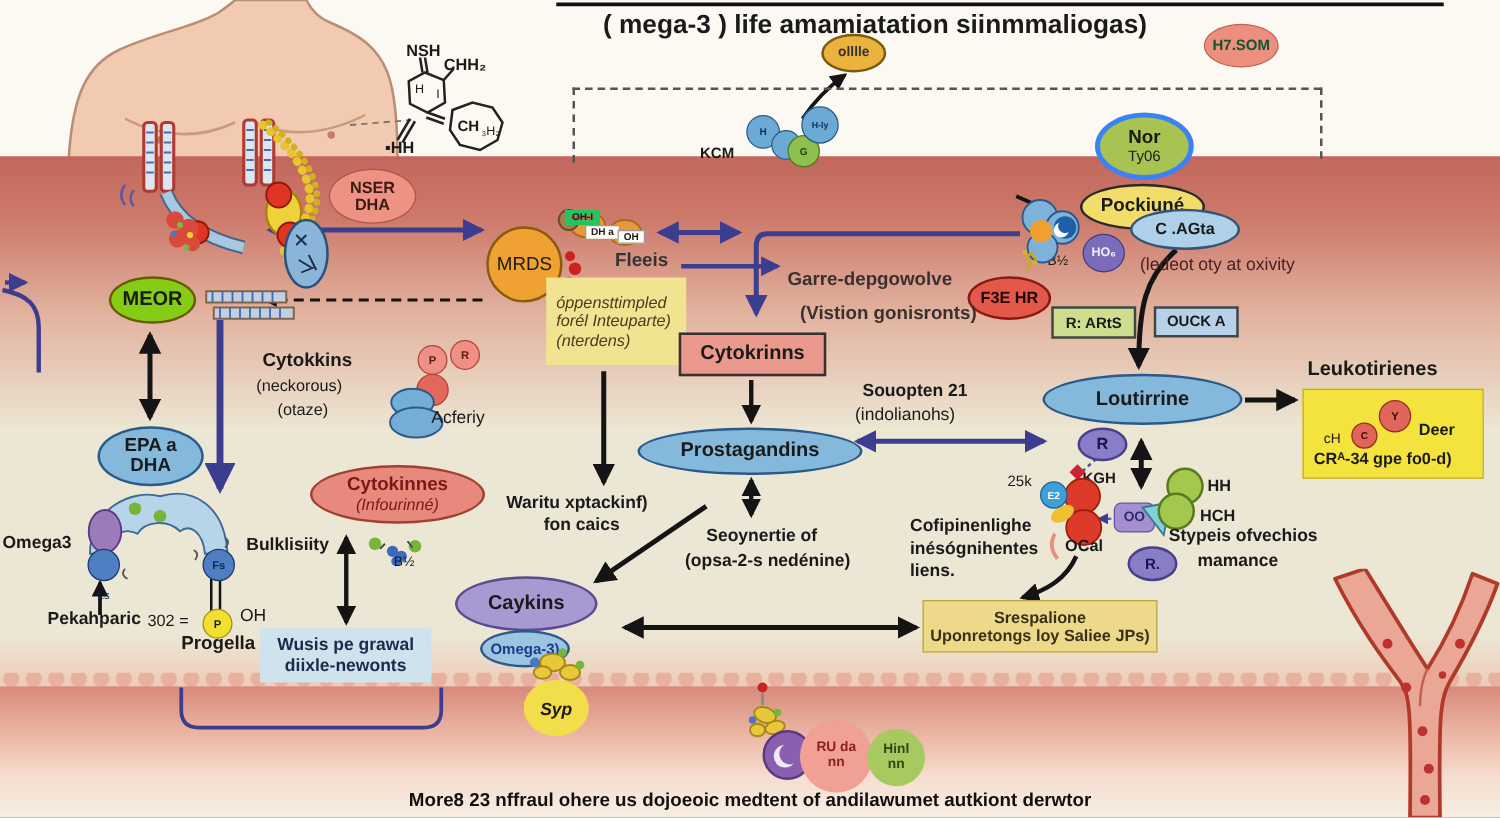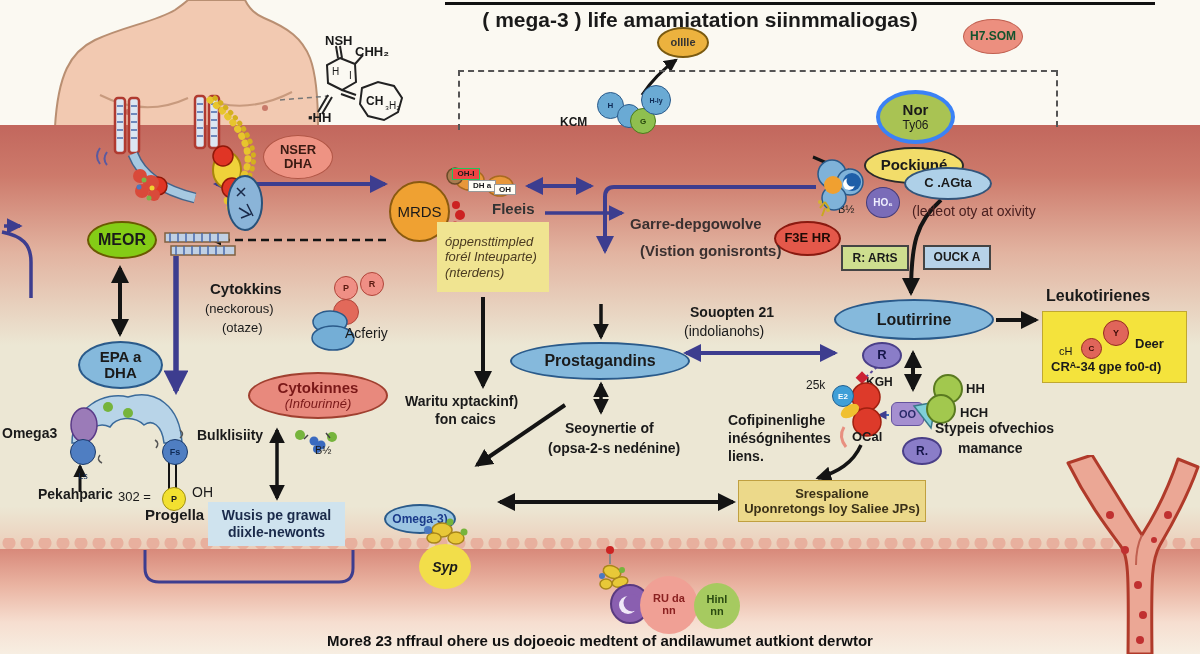--- a/index.html
+++ b/index.html
@@ -207,36 +207,39 @@
   <svg class="n z3" style="left:440px;top:162px" width="90" height="70" viewBox="0 0 90 70">
     <ellipse cx="30" cy="18" rx="14" ry="10" fill="#e8973a" stroke="#a96a1f" stroke-width="1.5"></ellipse>
     <ellipse cx="60" cy="24" rx="13" ry="10" fill="#e8973a" stroke="#a96a1f" stroke-width="1.5"></ellipse>
     <circle cx="15" cy="14" r="8" fill="#a97c50" stroke="#6a4a28" stroke-width="1.5"></circle>
     <g fill="#cc2222">
         <circle cx="16" cy="43" r="4"></circle>
         <circle cx="20" cy="53" r="5"></circle>
         <circle cx="15" cy="63" r="3.5"></circle>
       </g>
   </svg>
-  <div class="n z3 bx" style="left:452px;top:168px;width:28px;height:12px;background:#ef4444;border:1px solid #22c55e;">
+  <div class="n z3 bx" style="left:452px;top:168px;width:28px;height:12px;background:#ef4444;border:5px solid #22c55e;">
     <span class="tx" style="font-size:8px;font-weight:bold;">OH-I</span>
     </div>
   <div class="n z3 bx" style="left:468px;top:180px;width:28px;height:12px;background:#fffdf5;border:1px solid #999;">
     <span class="tx" style="font-size:8px;font-weight:bold;">DH a</span>
     </div>
   <div class="n z3 bx" style="left:494px;top:184px;width:22px;height:11px;background:#fffdf5;border:1px solid #999;">
     <span class="tx" style="font-size:8px;font-weight:bold;">OH</span>
     </div>
   <div class="n z3 tx" style="left:492px;top:200px;font-size:15px;font-weight:bold;color:#333;">Fleeis</div>
   <div class="n z3 bx" style="left:437px;top:222px;width:112px;height:70px;background:#f0e491;align-items:flex-start;padding-left:8px;">
     <span class="tx" style="font-size:13px;font-style:italic;color:#4a3a20;">óppensttimpled</span>
     <span class="tx" style="font-size:13px;font-style:italic;color:#4a3a20;">forél Inteuparte)</span>
     <span class="tx" style="font-size:13px;font-style:italic;color:#4a3a20;">(nterdens)</span>
     </div>
 
+  <div class="n z3 bx" style="left:543px;top:266px;width:118px;height:35px;background:#eb998c;border:2px solid #333;">
+    <span class="tx" style="font-size:16px;font-weight:bold;">Cytokrinns</span>
+    </div>
   <div class="n z3 tx" style="left:630px;top:215px;font-size:15px;font-weight:600;color:#3a3030;">Garre-depgowolve</div>
   <div class="n z3 tx" style="left:640px;top:242px;font-size:15px;font-weight:600;color:#3a3030;">(Vistion gonisronts)</div>
   <div class="n z3 tx" style="left:690px;top:304px;font-size:14px;font-weight:bold;">Souopten 21</div>
   <div class="n z3 tx" style="left:684px;top:323px;font-size:14px;">(indolianohs)</div>
   <div class="n z3 el" style="left:510px;top:342px;width:180px;height:38px;background:#85b9dc;border:2px solid #2a5a8a;">
     <span class="tx" style="font-size:16px;font-weight:bold;">Prostagandins</span>
     </div>
   <div class="n z3 tx" style="left:565px;top:420px;font-size:14px;font-weight:600;">Seoynertie of</div>
   <div class="n z3 tx" style="left:548px;top:440px;font-size:14px;font-weight:600;">(opsa-2-s nedénine)</div>
   <div class="n z3 tx" style="left:405px;top:393px;font-size:14px;font-weight:600;">Waritu xptackinf)</div>
@@ -296,20 +299,23 @@
   <div class="n z3 ci" style="left:162px;top:487px;width:24px;height:24px;background:#f2e030;border:1.5px solid #a09010;">
     <span class="tx" style="font-size:9px;font-weight:bold;">P</span>
     </div>
   <div class="n z3 tx" style="left:192px;top:484px;font-size:14px;">OH</div>
   <div class="n z3 tx" style="left:145px;top:506px;font-size:15px;font-weight:bold;">Progella</div>
   <div class="n z3 bx" style="left:208px;top:502px;width:137px;height:44px;background:#cfe3ee;">
     <span class="tx" style="font-size:14px;font-weight:600;color:#1a2a4a;">Wusis pe grawal</span>
     <span class="tx" style="font-size:14px;font-weight:600;color:#1a2a4a;">diixle-newonts</span>
     </div>
 
+  <div class="n z3 el" style="left:364px;top:461px;width:114px;height:44px;background:#a79ad1;border:2px solid #5a4a90;">
+    <span class="tx" style="font-size:16px;font-weight:bold;">Caykins</span>
+    </div>
   <div class="n z3 el" style="left:384px;top:504px;width:72px;height:30px;background:#9cc5e2;border:2px solid #2a5a8a;">
     <span class="tx" style="font-size:12px;font-weight:bold;color:#1a3a8a;">Omega-3)</span>
     </div>
   <svg class="n z3" style="left:420px;top:512px" width="55" height="40" viewBox="0 0 55 40">
     <g fill="#e8c838" stroke="#a8861a" stroke-width="1.5">
       <ellipse cx="22" cy="18" rx="10" ry="7"></ellipse>
         <ellipse cx="36" cy="26" rx="8" ry="6"></ellipse>
         <ellipse cx="14" cy="26" rx="7" ry="5"></ellipse>
     </g>
     <circle cx="30" cy="10" r="3.5" fill="#76b43c"></circle>

